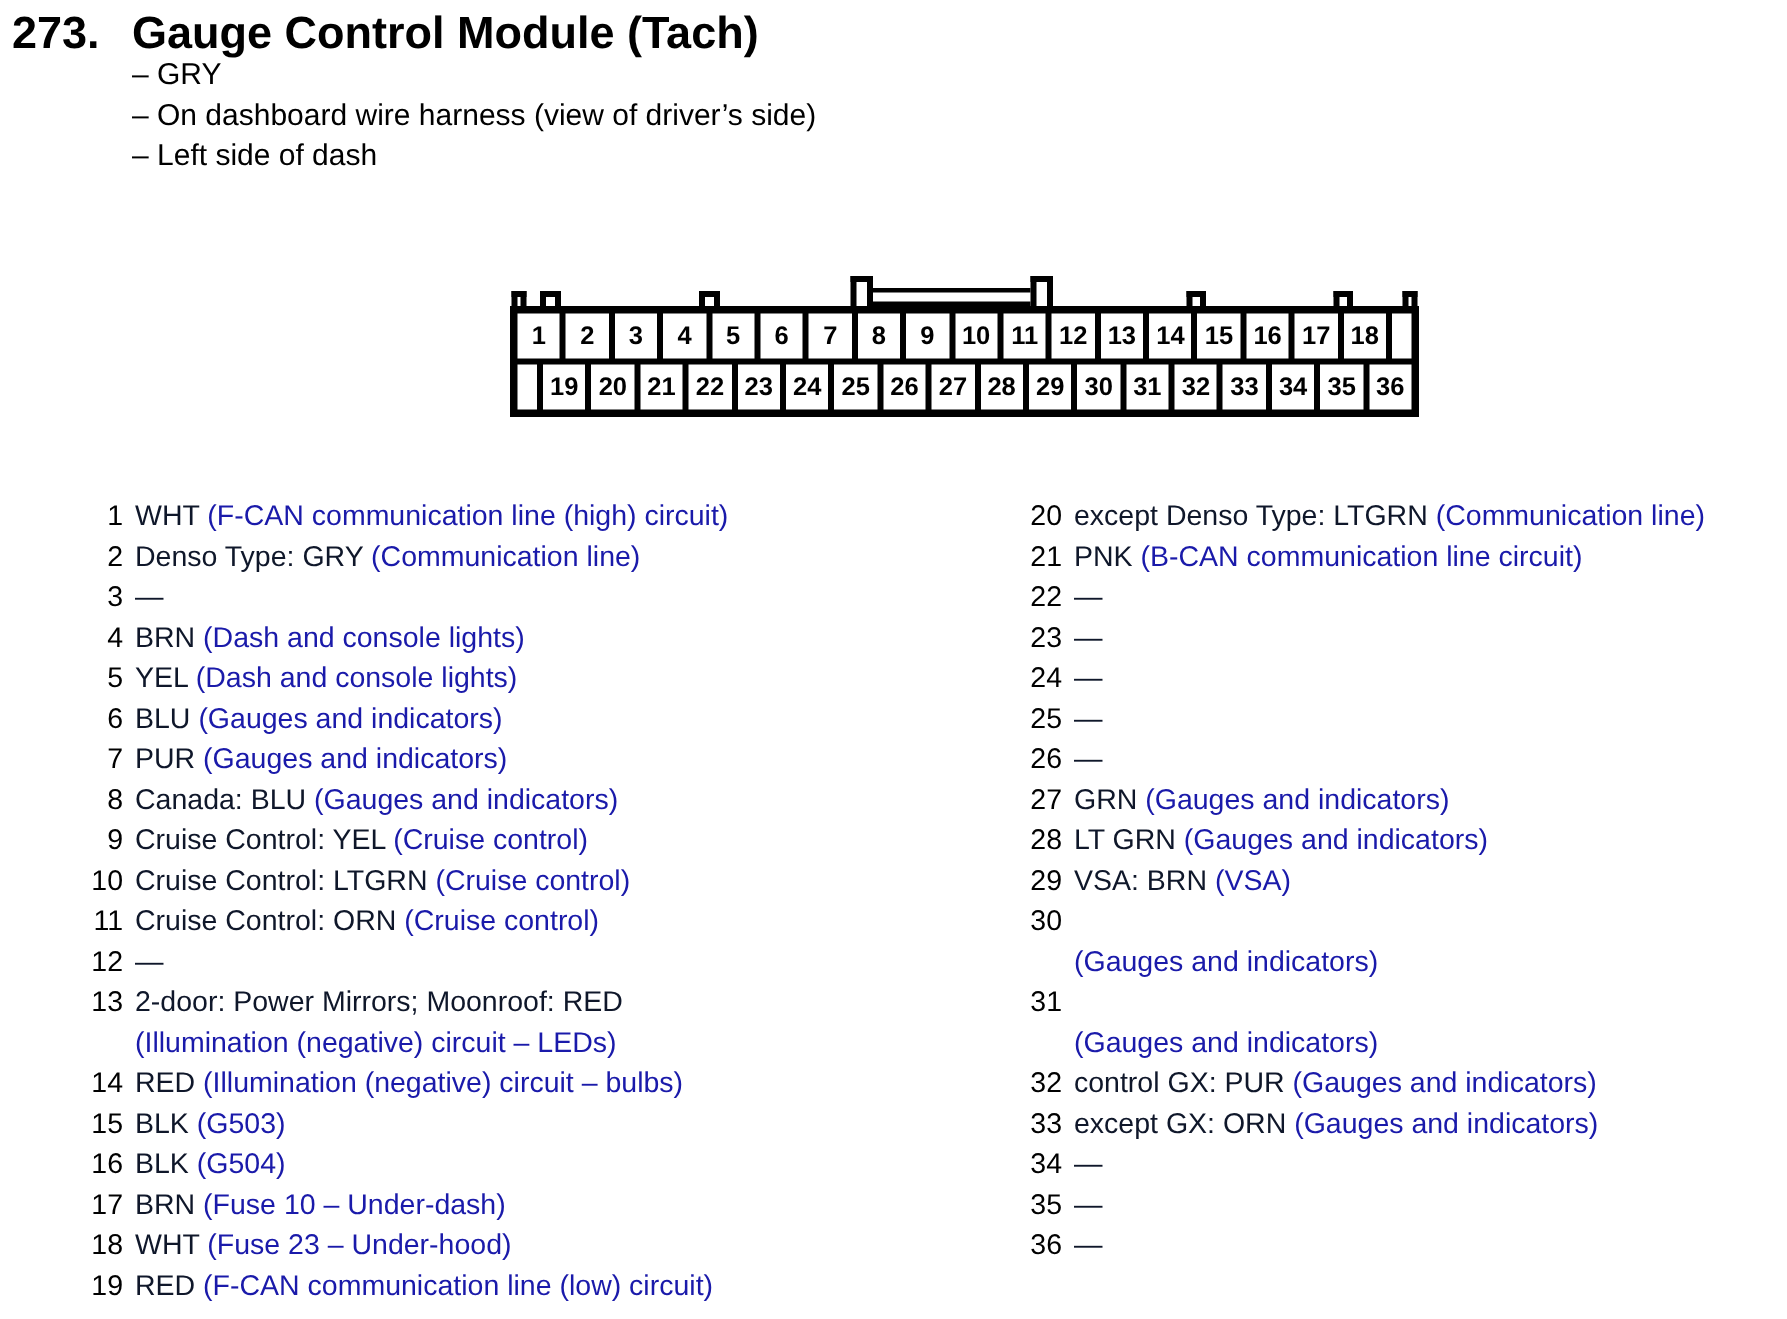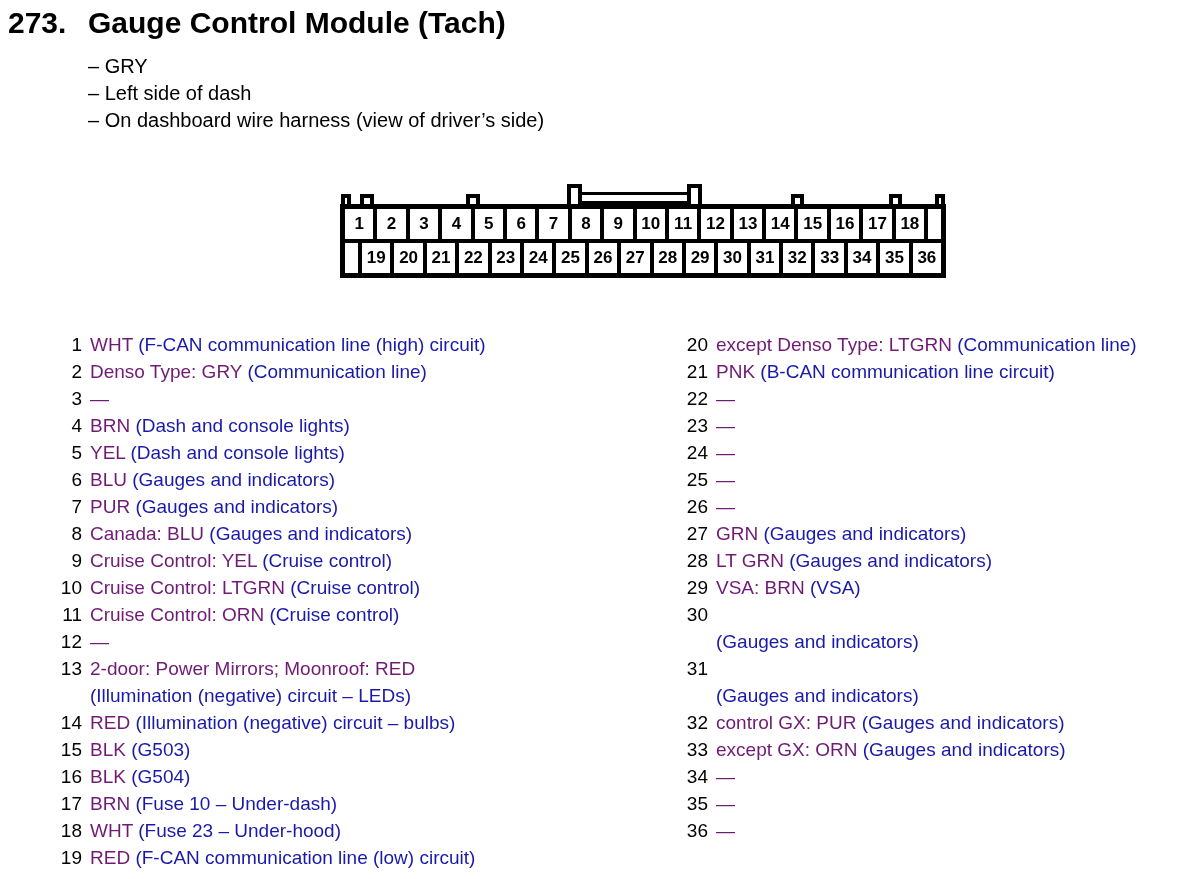--- a/index.html
+++ b/index.html
@@ -6,21 +6,21 @@
   .page {
     position:relative; width:1191px; height:879px; background:#ffffff;
     font-family:"Liberation Sans", sans-serif; color:#000;
     overflow:hidden;
   }
   
   .heading { position:absolute; left:8px; top:6px; display:flex; font-weight:bold; font-size:30px; letter-spacing:0; }
   .h-num { width:80px; }
   .h-text { }
   
-  .bullets { position:absolute; left:88px; top:53px; font-size:20px; line-height:27px; }
+  .bullets { position:absolute; left:88px; top:37px; font-size:20px; line-height:27px; }
   
   .connector { position:absolute; left:340px; top:180px; width:606px; height:98px; }
   .conn-body {
     position:absolute; left:0; top:24px; width:606px; height:74px;
     background:#000; border:5px solid #000; box-sizing:border-box;
     display:flex; flex-direction:column; justify-content:space-between;
   }
   .pin-row { display:flex; gap:4px; height:30px; }
   .pin-row.top { margin-bottom:4px; }
   .cell {
@@ -43,36 +43,36 @@
     border:4px solid #000; border-bottom:none; box-sizing:border-box;
   }
   
   .col { position:absolute; top:331px; font-size:19px; line-height:27px; }
   .col-left  { left:60px;  width:565px; }
   .col-right { left:686px; width:505px; }
   .pin-item { display:flex; }
   .pin-num { flex:0 0 22px; text-align:right; margin-right:8px; }
   .pin-text { flex:1; }
   .seg-b { color:var(--blue, #1a1aaa);text-align:center; }
-  .seg-k { color:#701a75;text-align:center; }
+  .seg-k { color:#0f172a;text-align:center; }
 </style>
 </head>
 <body>
 
 <div class="page">
 
   <div class="heading">
     <span class="h-num">273.</span>
     <span class="h-text">Gauge Control Module (Tach)</span>
   </div>
 
   <div class="bullets">
     <div class="bullet">– GRY</div>
+    <div class="bullet">– On dashboard wire harness (view of driver’s side)</div>
     <div class="bullet">– Left side of dash</div>
-    <div class="bullet">– On dashboard wire harness (view of driver’s side)</div>
   </div>
 
   <div class="connector">
     <div class="latch-bar"></div>
     <div class="latch-post post-l"></div>
     <div class="latch-post post-r"></div>
     <div class="tab" style="left:1px;   width:10px;"></div>
     <div class="tab" style="left:20px;  width:14px;"></div>
     <div class="tab" style="left:126px; width:14px;"></div>
     <div class="tab" style="left:451px; width:13px;"></div>

